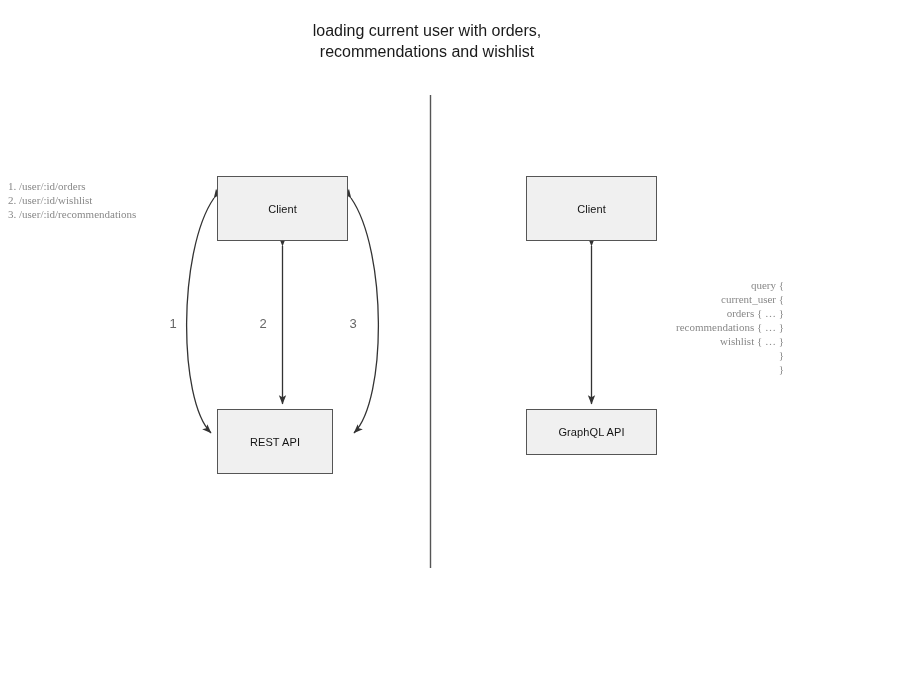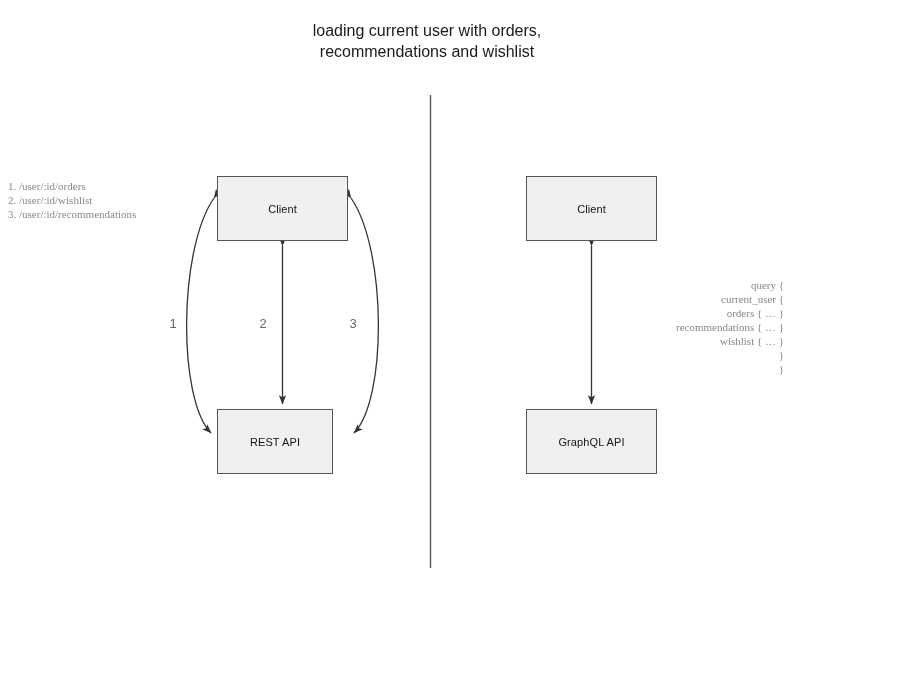--- a/index.html
+++ b/index.html
@@ -40,21 +40,21 @@
     display: flex;
     align-items: center;
     justify-content: center;
     font-size: 11px;
     color: #141414;
     letter-spacing: 0.1px;
   }
   #client-rest-box { left: 217px; top: 176px; width: 131px; height: 65px; }
   #rest-api-box   { left: 217px; top: 409px; width: 116px; height: 65px; }
   #client-gql-box { left: 526px; top: 176px; width: 131px; height: 65px; }
-  #graphql-api-box{ left: 526px; top: 409px; width: 131px; height: 65px; }
+  #graphql-api-box{ left: 526px; top: 409px; width: 131px; height: 46px; }
 
   .code-block {
     position: absolute;
     font-family: Liberation Serif, serif;
     font-size: 11px;
     line-height: 14px;
     color: #888888;
     white-space: pre;
   }
   #rest-endpoints-list { left: 8px; top: 179px; }

